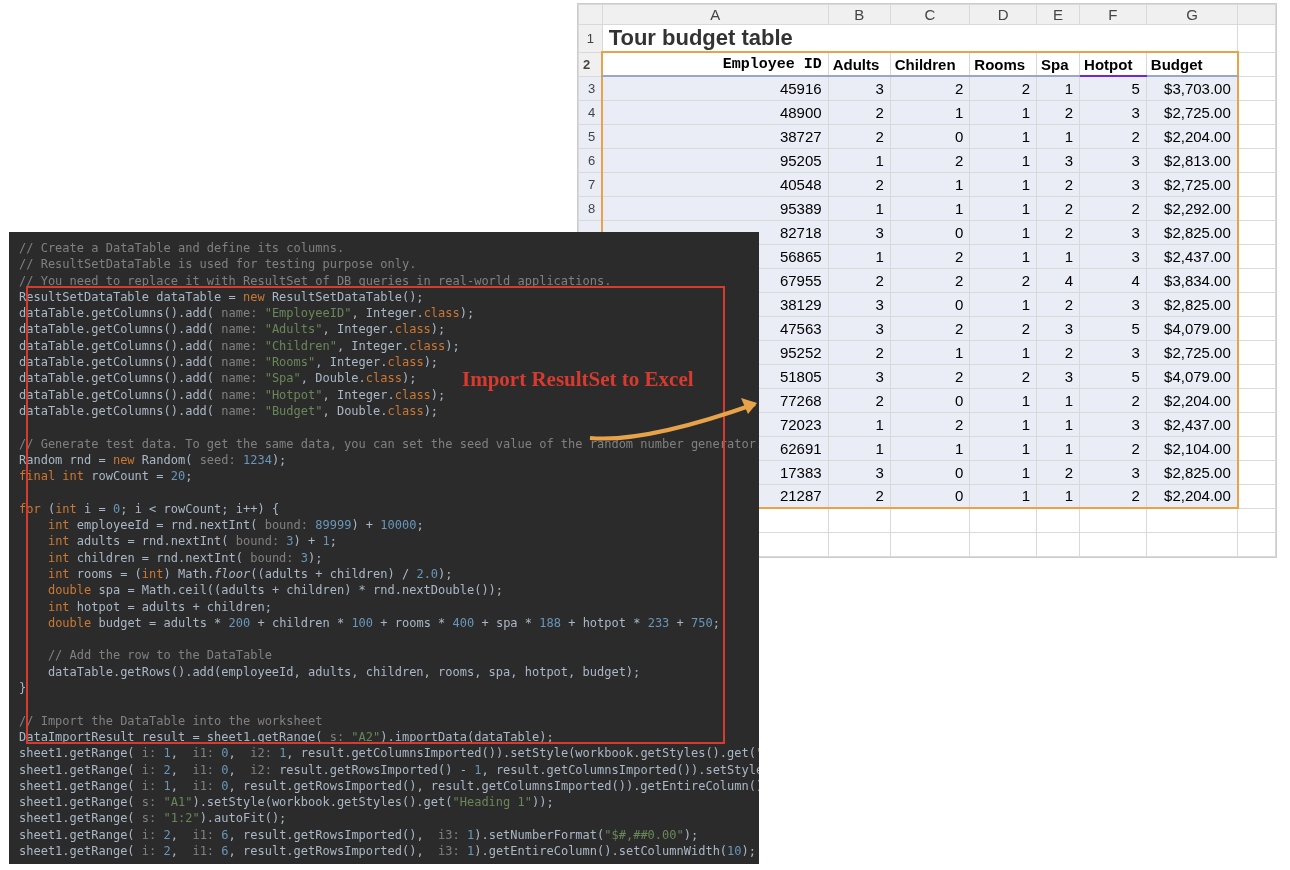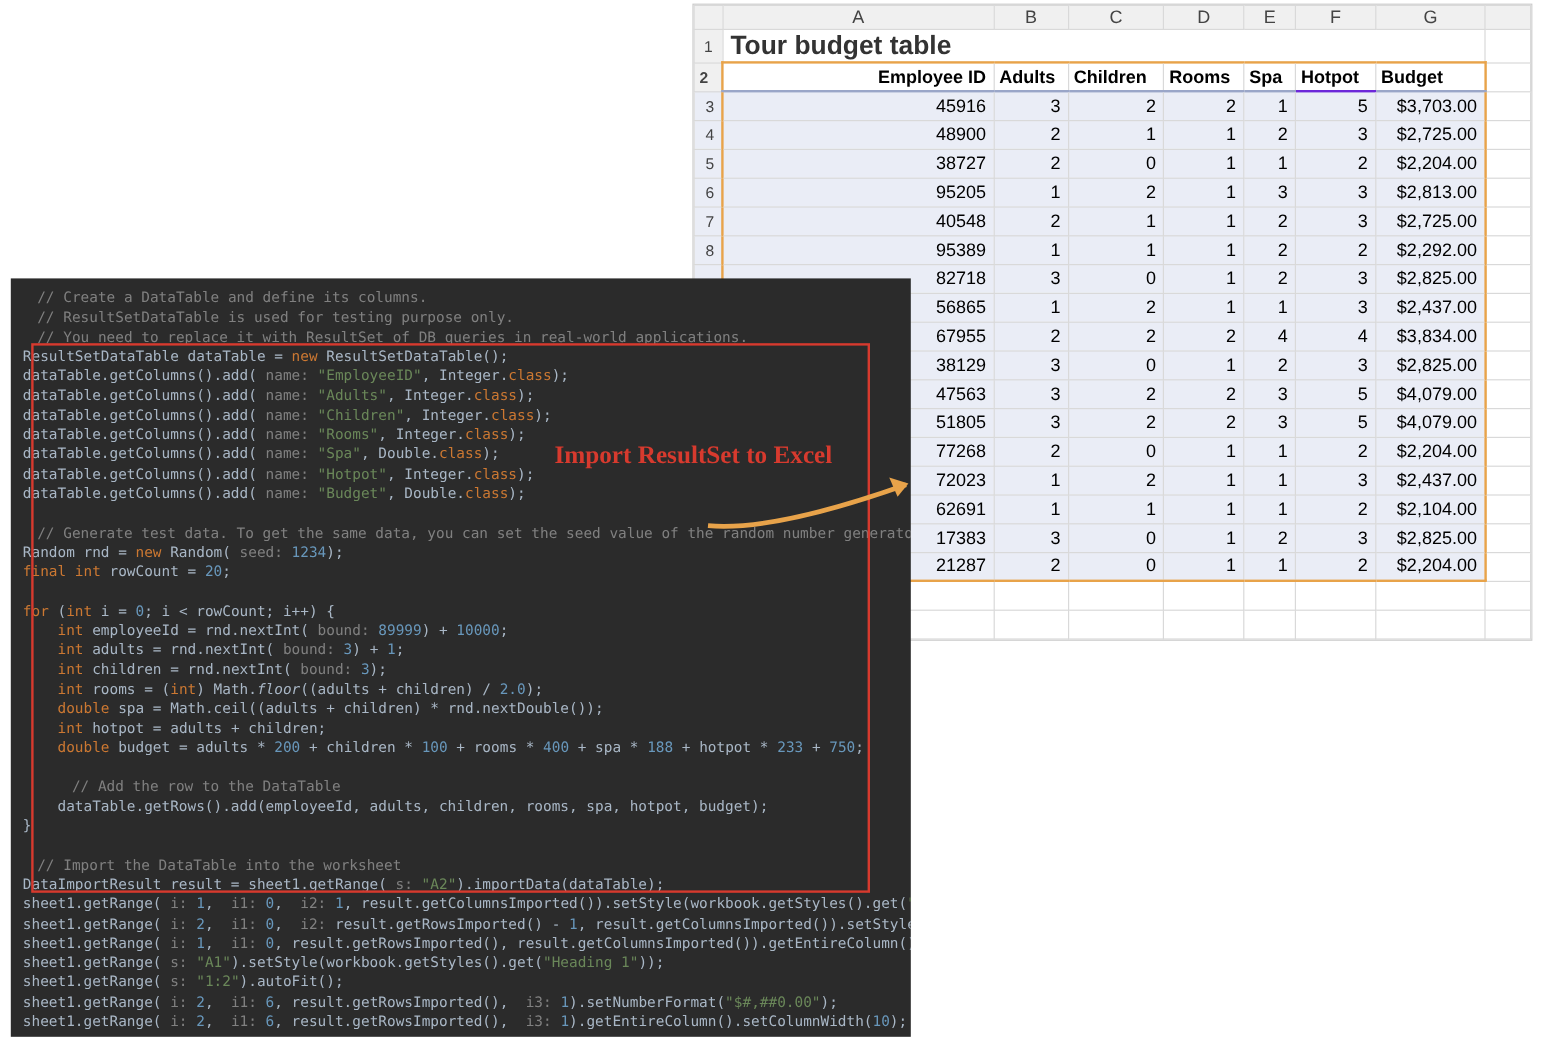--- a/index.html
+++ b/index.html
@@ -7,37 +7,37 @@
 
   
   .sheet { position: absolute; left: 577px; top: 3px; width: 700px; border: 1px solid #ccc; background: #fff; }
   .sheet table { border-collapse: collapse; width: 100%; font-size: 15px; }
   .sheet td, .sheet th { border: 1px solid #d9d9d9; height: 24px; padding: 0 4px; vertical-align: middle; }
   .sheet .colhdr td { background: #f0f0f0; text-align: center; font-weight: 400; color: #444; height: 20px; }
   .sheet .rowhdr { background: #f0f0f0; text-align: center; color: #444; width: 22px; font-size: 13px; }
   .sheet .corner { background: #e5e5e5; width: 22px; }
   .sheet .title { font-size: 22px; font-weight: 700; color: #333; text-align: left; padding-left:6px;margin-top:10px; }
   .sheet .hdrow td { font-weight: 700; text-align: left; padding-right: 6px; }
-  .sheet .hdrow .r { text-align: right; }
+  .sheet .hdrow .r { text-align: right; font-family: Liberation Mono, monospace; }
   .sheet .datarow td { text-align: right; padding-right: 6px; background: #eaedf6; }
   .sheet .blankrow td { background: #fff; }
   
   .cA{width:210px}.cB{width:57px}.cC{width:74px}.cD{width:62px}.cE{width:40px}.cF{width:62px}.cG{width:85px}.cH{width:35px}
   
   .tbl-border-top { border-top: 2px solid #e8a34a !important; }
   .tbl-border-bottom { border-bottom: 2px solid #e8a34a !important; }
   .tbl-border-left { border-left: 2px solid #e8a34a !important; }
   .tbl-border-right { border-right: 2px solid #e8a34a !important; }
 
   
   .editor { position: absolute; left: 9px; top: 232px; width: 750px; height: 632px; background: #2b2b2b; color: #a9b7c6; font-family: 'Menlo','Consolas',monospace; font-size: 12px; line-height: 16.3px; padding: 8px 10px; white-space: pre; overflow: hidden; }
   .editor .kw { color: #cc7832; }
   .editor .str { color: #6a8759; }
   .editor .num { color: #6897bb; text-align: right; }
-  .editor .cmt { color: #808080; margin-left: 12px; }
+  .editor .cmt { color: #808080; }
   .editor .param { color: #808080; }
   .editor .fn { font-style: italic; }
   .redbox { position: absolute; border: 2px solid #d73a2e; pointer-events: none; }
   .redbox.main { left: 26px; top: 286px; width: 699px; height: 458px; }
 
   
   .label { position: absolute; left: 462px; top: 367px; font-family: 'Times New Roman', serif; font-size: 21px; font-weight: 700; color: #d73a2e; }
 
   
   .whitebar { position:absolute; left:118px; top:202px; width:240px; height:8px; background:#fff; }
@@ -197,20 +197,31 @@
           <td class="">3</td>
           <td class="">2</td>
           <td class="">2</td>
           <td class="">3</td>
           <td class="">5</td>
           <td class="tbl-border-right">$4,079.00</td>
           <td style="background:#fff"></td>
         </tr>
         <tr class="datarow">
           <td class="rowhdr"></td>
+    <td class="tbl-border-left">95252</td>
+          <td class="">2</td>
+          <td class="">1</td>
+          <td class="">1</td>
+          <td class="">2</td>
+          <td class="">3</td>
+          <td class="tbl-border-right">$2,725.00</td>
+          <td style="background:#fff"></td>
+        </tr>
+        <tr class="datarow">
+          <td class="rowhdr"></td>
     <td class="tbl-border-left">51805</td>
           <td class="">3</td>
           <td class="">2</td>
           <td class="">2</td>
           <td class="">3</td>
           <td class="">5</td>
           <td class="tbl-border-right">$4,079.00</td>
           <td style="background:#fff"></td>
         </tr>
         <tr class="datarow">

